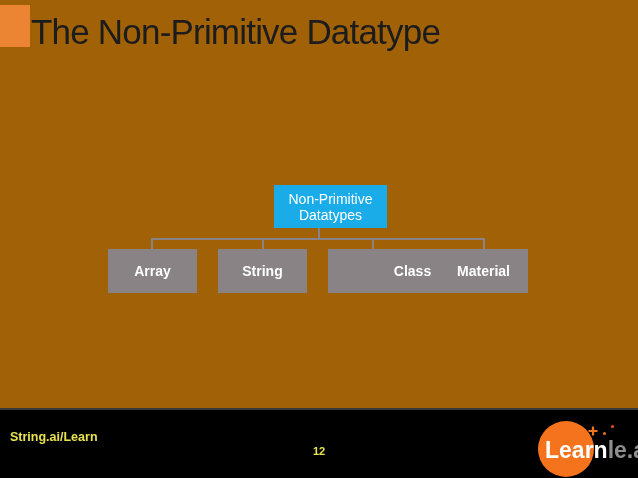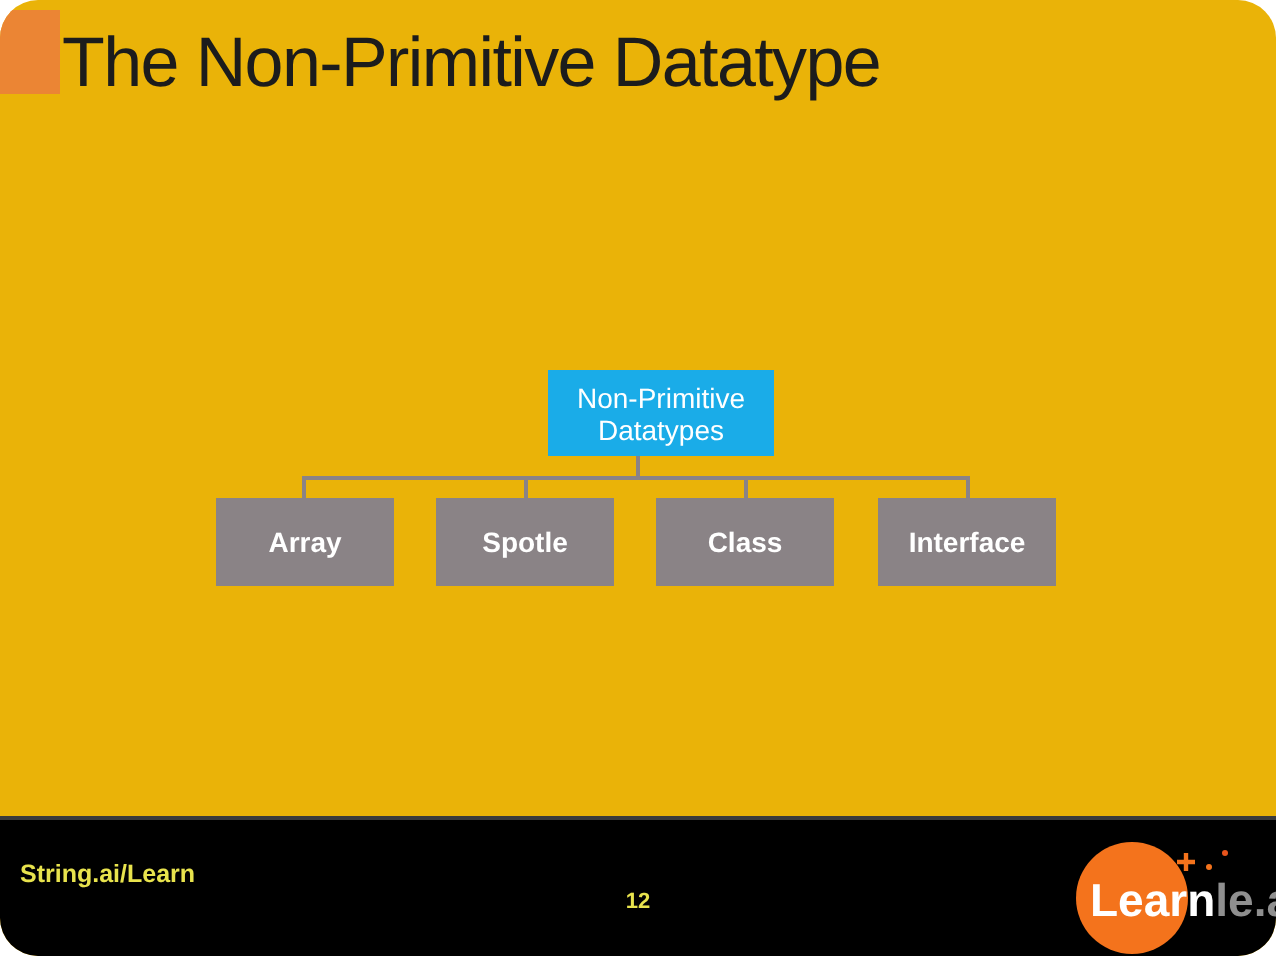--- a/index.html
+++ b/index.html
@@ -5,23 +5,22 @@
   html, body {
     margin: 0;
     padding: 0;
     background: #ffffff;
     font-family: "Liberation Sans", "DejaVu Sans", sans-serif;
   }
   .slide {
     position: relative;
     width: 638px;
     height: 478px;
-    background: #eab308;
+    background: #a16207;
     overflow: hidden;
-    border-radius: 19px;
   }
   
   .accent-square {
     position: absolute;
     left: 0;
     top: 5px;
     width: 30px;
     height: 42px;
     background: #EB8534;
   }
@@ -64,21 +63,21 @@
   .child-box {
     top: 249px;
     width: 89px;
     height: 44px;
     background: #8A8386;
     font-size: 14px;
     font-weight: bold;
   }
   .child-box.c0 { left: 108px; }
   .child-box.c1 { left: 218px; }
-  .child-box.c2 { left: 328px; }
+  .child-box.c2 { left: 328px; padding-left: 40px; }
   .child-box.c3 { left: 439px; }
   
   .footer {
     position: absolute;
     left: 0;
     top: 408px;
     width: 638px;
     height: 70px;
     background: #000000;
     border-top: 2px solid #3b3b3b;
@@ -156,23 +155,23 @@
       <line x1="152" y1="238" x2="152" y2="249"></line>
       <line x1="263" y1="238" x2="263" y2="249"></line>
       <line x1="373" y1="238" x2="373" y2="249"></line>
       <line x1="484" y1="238" x2="484" y2="249"></line>
     </g>
   </svg>
 
   <div class="diagram-box root-box">Non-Primitive
 Datatypes</div>
   <div class="diagram-box child-box c0">Array</div>
-  <div class="diagram-box child-box c1">Spotle</div>
+  <div class="diagram-box child-box c1">String</div>
   <div class="diagram-box child-box c2">Class</div>
-  <div class="diagram-box child-box c3">Interface</div>
+  <div class="diagram-box child-box c3">Material</div>
 
   <div class="footer">
     <div class="footer-credits">
       <div>String.ai/Learn</div>
     </div>
     <div class="page-number">12</div>
     <div class="logo">
       <div class="logo-circle"></div>
       <svg class="sparkle-plus" width="10" height="10">
         <path d="M5 0.5 V9.5 M0.5 5 H9.5" stroke="#F4731C" stroke-width="2.2" fill="none"></path>

